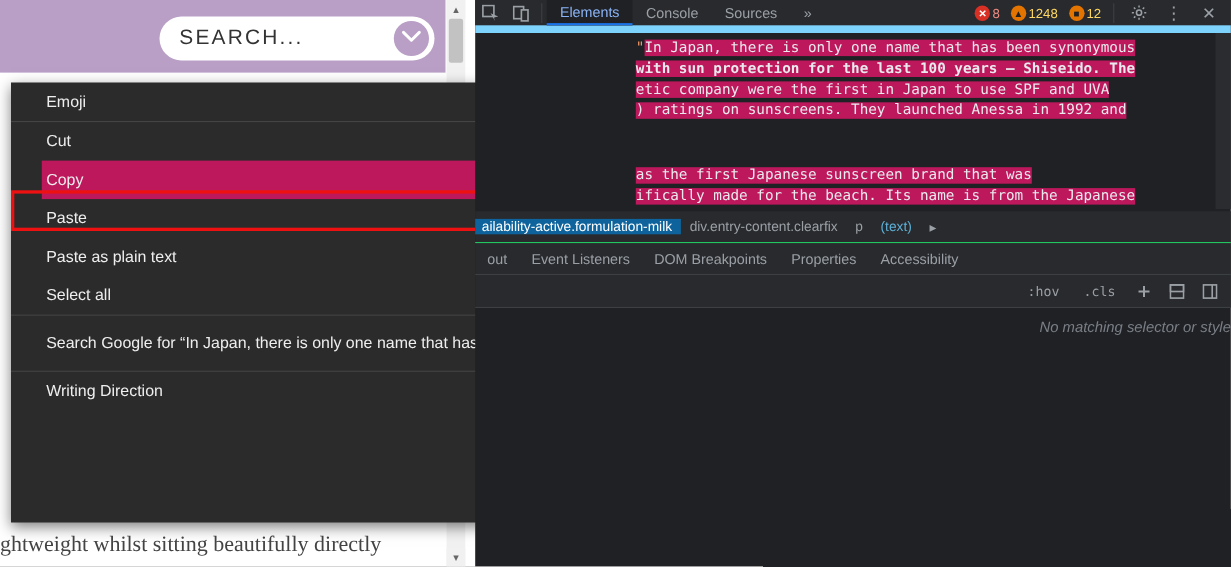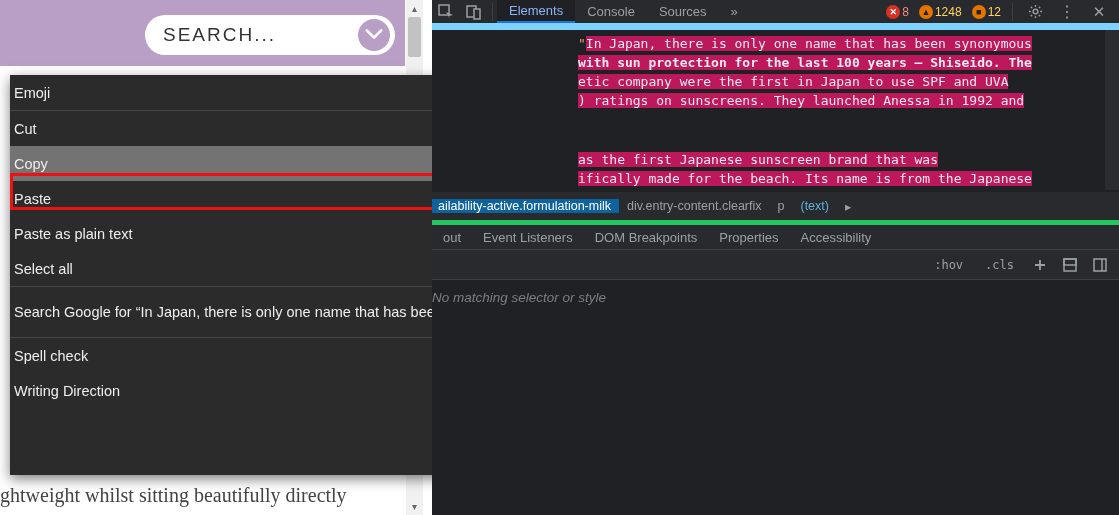--- a/index.html
+++ b/index.html
@@ -42,23 +42,23 @@
   .page-scroll .up { top:0; } .page-scroll .down { bottom:0; }
   .page-scroll .thumb { position:absolute; left:2px; top:17px; width:13px; height:40px; background:#c2c2c2; border-radius:2px; }
 
   
   .ctx {
     position: absolute; left: 10px; top: 75px; width: 602px; height: 400px;
     background: #2b2b2b; color: #eee; font-size: 14.5px; box-shadow: 0 4px 12px rgba(0,0,0,0.5);
   }
   .ctx .item {
     display: flex; align-items: center; justify-content: space-between;
-    padding: 8px 20px 8px 4px; height: 35px;
-  }
-  .ctx .item.hover { background: #737373; }
+    padding: 8px 20px 8px 4px; height: 35px; margin-left: 28px;
+  }
+  .ctx .item.hover { background: #be185d; }
   .ctx .sep { height: 1px; background: #444; margin: 0; }
   .ctx .shortcut { color: #d9d9d9; }
   .ctx .chevron { color:#ccc; }
   .copy-highlight {
     position: absolute; left: 10px; top: 173px; width: 602px; height: 37px;
     border: 3px solid #e11; pointer-events: none;
   }
   .cursor {
     position: absolute; left: 473px; top: 188px; width: 16px; height: 20px; pointer-events:none;
   }
@@ -93,34 +93,34 @@
   .breadcrumb {
     position:absolute; left:0; top:192px; right:0; height:28px; background:#292a2d;
     display:flex; align-items:center; font-size:12.5px; overflow:hidden;
   }
   .bc-item { padding:0 8px; color:#9aa0a6; white-space:nowrap; }
   .bc-item.sel { background:#0e639c; color:#fff; }
   .bc-item.text { color:#5db0d7; }
 
   .sub-tabs {
     position:absolute; left:0; top:220px; right:0; height:30px; background:#292a2d;
-    display:flex; align-items:center; border-top:5px solid #22c55e; border-bottom:1px solid #3c4043;
+    display:flex; align-items:center; border-top:1px solid #22c55e; border-bottom:1px solid #3c4043;
   }
   .sub-tab { padding:0 11px; color:#9aa0a6; }
 
   .styles-toolbar {
     position:absolute; left:0; top:250px; right:0; height:30px; background:#292a2d;
     display:flex; align-items:center; justify-content:flex-end; gap:12px; padding:0 10px;
     border-bottom:1px solid #3c4043;
   }
   .styles-toolbar .tbtn { color:#9aa0a6; font-size:12px; font-family: Consolas, monospace; padding:2px 5px; }
   .styles-toolbar .ticon { width:18px; height:18px; display:flex; align-items:center; justify-content:center; color:#9aa0a6; }
 
   .no-match {
-    position:absolute; left:0; top:290px; right:0; text-align:left;
+    position:absolute; left:0; top:290px; right:0; text-align:right;
     color:#7a7f87; font-style:italic; font-size:13.5px;
   }
 
   .dt-scroll-v { position:absolute; right:0; top:30px; width:14px; height:160px; background:#2b2c2f; }
 </style>
 </head>
 <body>
 
 <div class="root">
 
@@ -170,24 +170,20 @@
     </div>
     <div class="item">
       <span>Select all</span>
       <span class="shortcut">Ctrl+A</span>
     </div>
     <div class="sep"></div>
     <div class="item" style="height:50px">
       <span>Search Google for “In Japan, there is only one name that has been…”</span>
     </div>
     <div class="sep"></div>
-    <div class="item">
-      <span>Spell check</span>
-      <span class="chevron">›</span>
-    </div>
     <div class="item">
       <span>Writing Direction</span>
       <span class="chevron">›</span>
     </div>
   </div>
 
   <div class="copy-highlight"></div>
 
   <div class="cursor">
     <svg viewBox="0 0 16 20">

